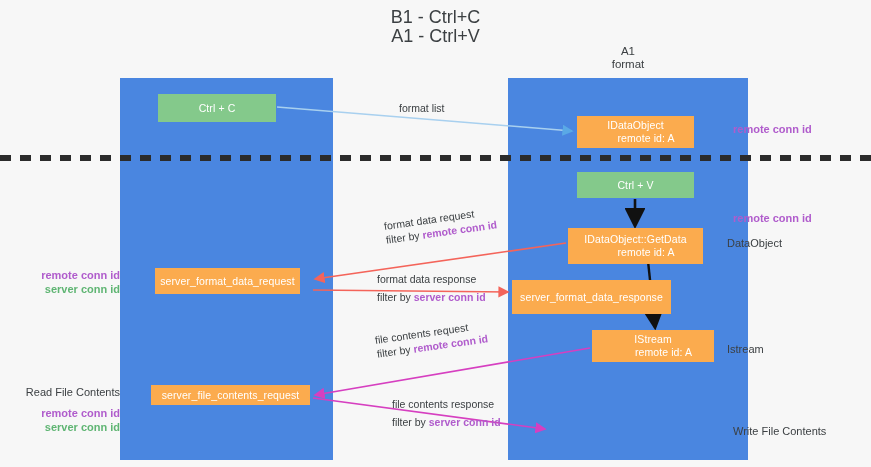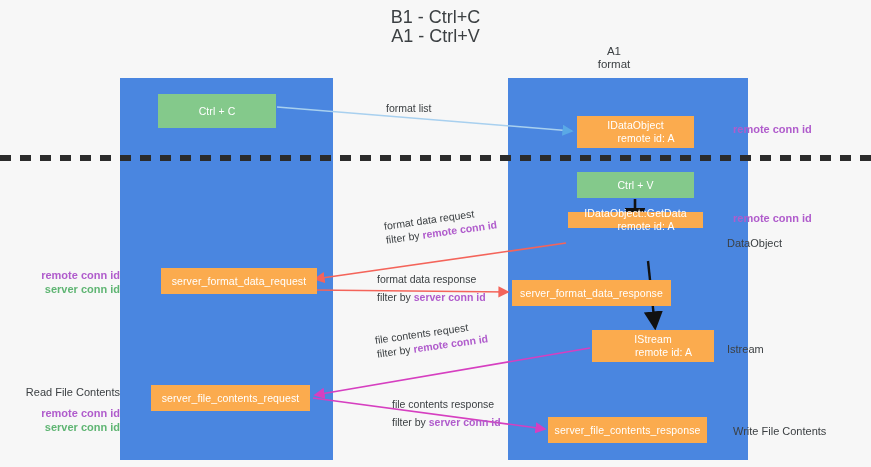--- a/index.html
+++ b/index.html
@@ -17,21 +17,21 @@
   .lane{position:absolute;background:#4a86e0;}
   #lane-b1{left:120px;top:78px;width:213px;height:382px;}
   #lane-a1{left:508px;top:78px;width:240px;height:382px;}
 
   
   .lane-head{
     position:absolute;text-align:center;font-size:11.5px;line-height:13px;
     color:#3c4043;
   }
   #head-b1{left:140px;top:45px;width:175px;}
-  #head-a1{left:516px;top:45px;width:196px;}
+  #head-a1{left:530px;top:45px;width:196px;}
   .lane-head .t1{display:block;}
   .lane-head .t2{display:block;}
 
   
   #title{
     position:absolute;left:0;top:8px;width:871px;text-align:center;
     font-size:18px;line-height:19px;color:#3c4043;
   }
   #title span{display:block;}
 
@@ -40,28 +40,28 @@
     position:absolute;
     box-sizing:border-box;
     display:flex;flex-direction:column;align-items:center;justify-content:center;
     color:#ffffff;font-size:10.5px;line-height:13px;text-align:center;
     letter-spacing:.1px;
   }
   .box.green{background:#84c98b;}
   .box.orange{background:#fbab4e;}
   .box .l2{display:block;margin-left:21px;}
 
-  #box-ctrlc{left:158px;top:94px;width:118px;height:34px;}
+  #box-ctrlc{left:158px;top:94px;width:118px;height:28px;}
   #box-idataobject{left:577px;top:116px;width:117px;height:32px;}
   #box-ctrlv{left:577px;top:172px;width:117px;height:26px;}
-  #box-getdata{left:568px;top:212px;width:135px;height:16px;}
-  #box-sfdreq{left:161px;top:268px;width:156px;height:26px;}
-  #box-sfdres{left:512px;top:280px;width:159px;height:26px;}
+  #box-getdata{left:568px;top:228px;width:135px;height:36px;}
+  #box-sfdreq{left:155px;top:268px;width:145px;height:26px;}
+  #box-sfdres{left:512px;top:280px;width:159px;height:34px;}
   #box-istream{left:592px;top:330px;width:122px;height:32px;}
-  #box-sfcreq{left:151px;top:385px;width:159px;height:26px;}
+  #box-sfcreq{left:151px;top:385px;width:159px;height:20px;}
   #box-sfcres{left:548px;top:417px;width:159px;height:26px;}
 
   
   .side{
     position:absolute;font-size:11px;line-height:14px;color:#3c4043;
   }
   .side .rc{color:#b05ccc;font-weight:bold;display:block;}
   .side .sc-green{color:#5fb573;font-weight:bold;display:block;}
   .side .plain{display:block;}
 
@@ -73,21 +73,21 @@
 
   #side-left-1{left:22px;top:268px;text-align:right;width:98px;}
   #side-left-2{left:18px;top:385px;text-align:right;width:102px;}
   #side-left-2 .plain{margin-bottom:7px;color:#3c4043;font-weight:normal;}
 
   
   .conlabel{position:absolute;font-size:10.5px;line-height:14px;color:#3c4043;white-space:nowrap;}
   .conlabel b{font-weight:bold;color:#b05ccc;}
   .conlabel .ln{display:block;}
 
-  #lbl-formatlist{left:386px;top:101px;}
+  #lbl-formatlist{left:399px;top:101px;}
 
   #lbl-fdreq{left:383px;top:219px;transform:rotate(-8deg);transform-origin:left top;}
   #lbl-fdres{left:377px;top:272px;}
   #lbl-fcreq{left:374px;top:333px;transform:rotate(-8deg);transform-origin:left top;}
   #lbl-fcres{left:392px;top:397px;}
 
   svg.ov{position:absolute;left:0;top:0;width:871px;height:467px;overflow:visible;pointer-events:none;}
 </style>
 </head>
 <body>
@@ -168,23 +168,20 @@
 
   <div id="box-istream" class="box orange">
     <span>IStream</span>
     <span class="l2">remote id: A</span>
   </div>
 
   <div id="box-sfcreq" class="box orange">
     <span>server_file_contents_request</span>
   </div>
 
-  <div id="box-sfcres" class="box orange">
-    <span>server_file_contents_response</span>
-  </div>
 
   <div id="lbl-formatlist" class="conlabel">
     <span class="ln">format list</span>
   </div>
 
   <div id="lbl-fdreq" class="conlabel">
     <span class="ln">format data request</span>
     <span class="ln"><span>filter by </span><b>remote conn id</b></span>
   </div>
 

